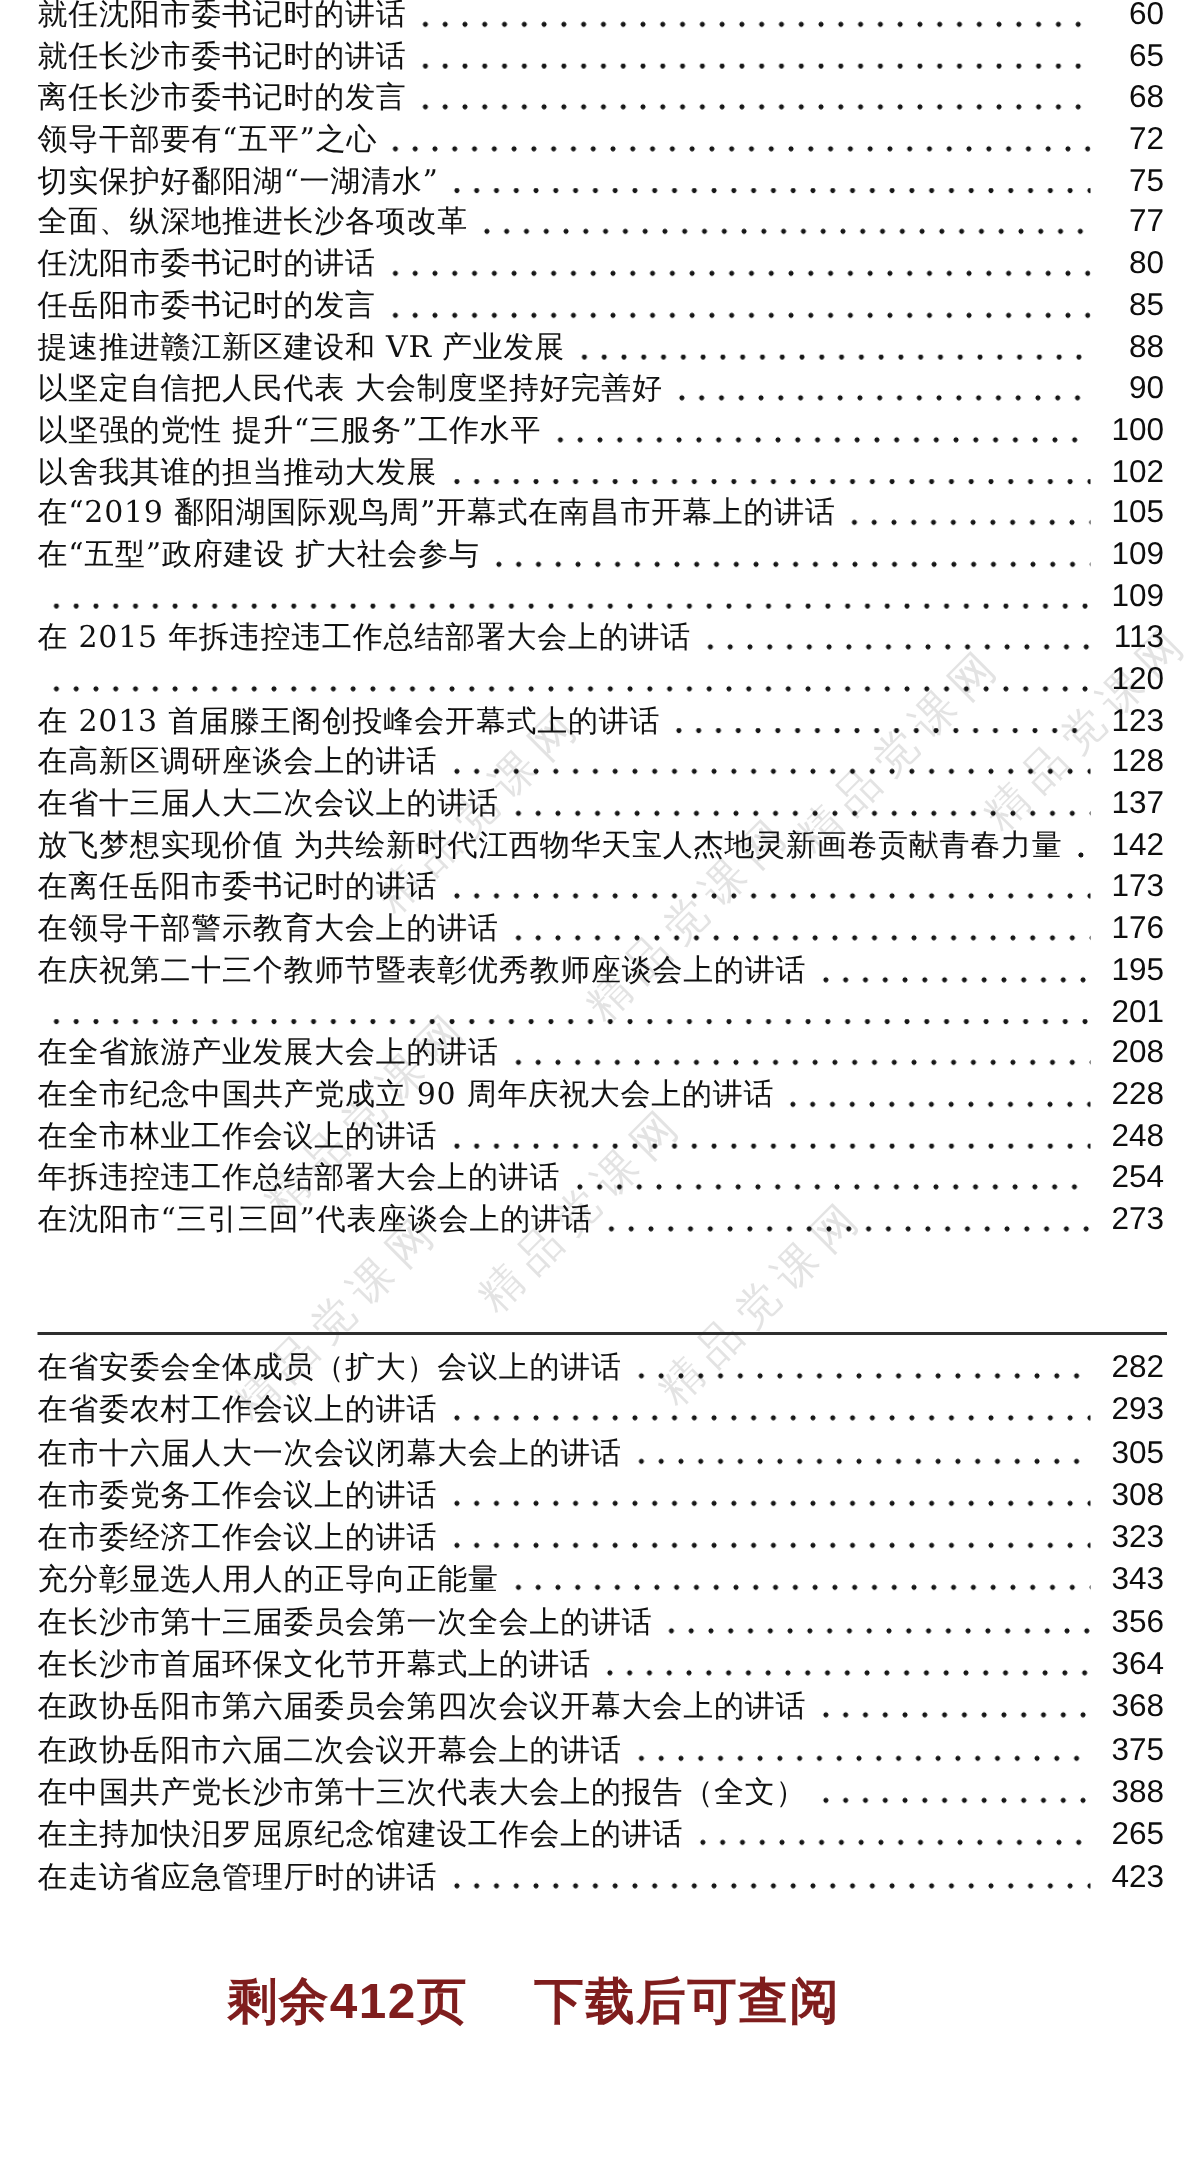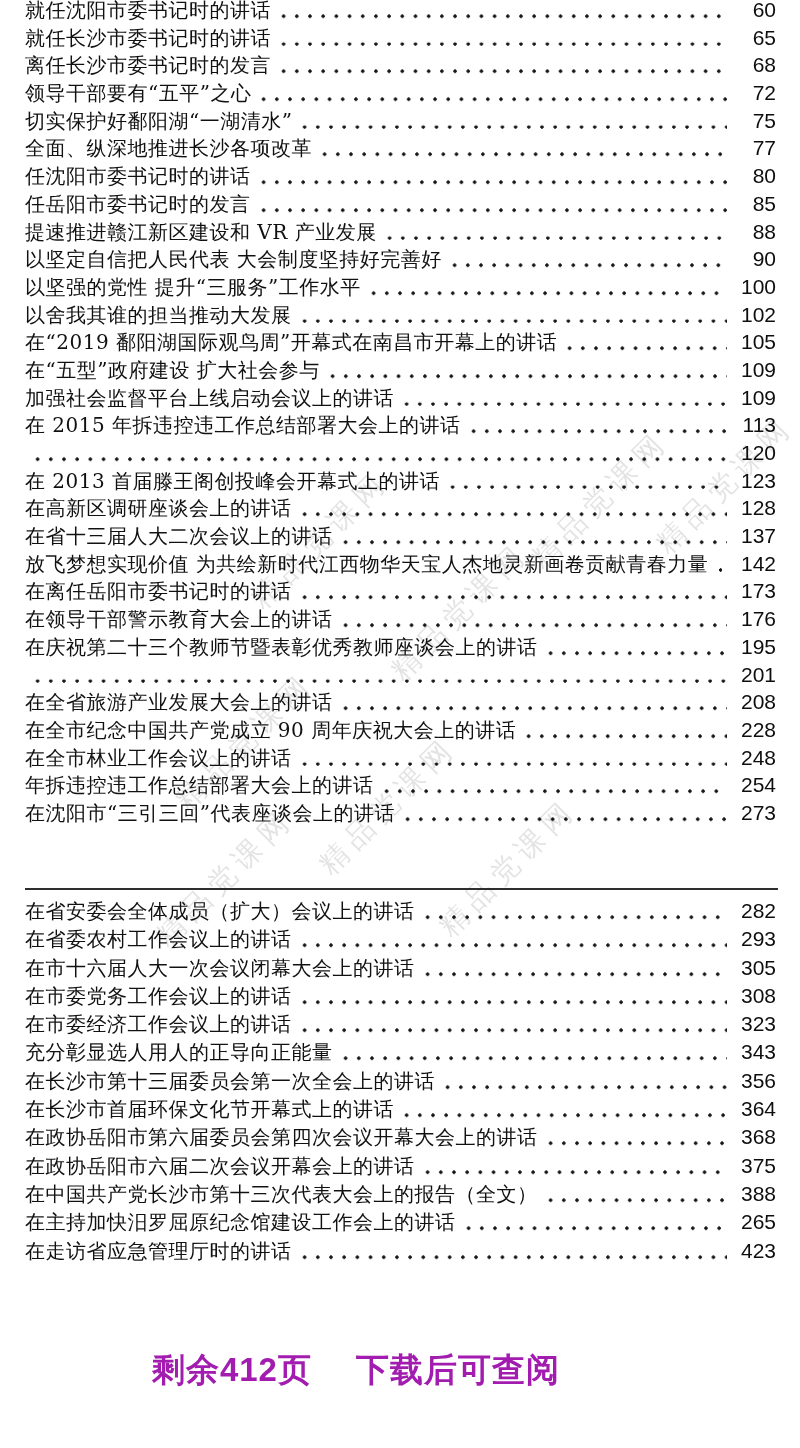--- a/index.html
+++ b/index.html
@@ -15,23 +15,23 @@
   .toc-section-2{top:897px;}
   .toc-row{display:flex;align-items:baseline;height:27.7px;line-height:27.7px;white-space:nowrap;}
   .toc-section-2 .toc-row{height:28.3px;line-height:28.3px;}
   .toc-title{font-size:20px;letter-spacing:0.5px;flex:0 0 auto;}
   .toc-leader{flex:1 1 auto;min-width:0;overflow:hidden;align-self:stretch;margin:0 7px 0 6px;
       background-image:radial-gradient(circle at 6.6px 20px,#161616 1.45px,rgba(0,0,0,0) 1.9px);
       background-size:13.2px 27.7px;background-repeat:repeat-x;}
   .toc-page{font-family:"Liberation Sans",sans-serif;font-size:21px;min-width:42px;
       text-align:right;flex:0 0 auto;color:#0e0e0e;}
   .divider{position:absolute;left:25px;right:22px;top:888px;border-top:2px solid #2e2e2e;height:0;}
-  .footer-note{position:absolute;top:1348px;left:0;width:712px;text-align:center;
+  .footer-note{position:absolute;top:1312px;left:0;width:712px;text-align:center;
       font-family:"Liberation Sans",sans-serif;font-weight:bold;font-size:33px;
-      color:#a21caf;letter-spacing:1px;}
+      color:#7f1d1d;letter-spacing:1px;}
 </style>
 </head>
 <body>
 
 <div class="page">
 
   <div class="watermark-layer">
     <span class="wm" style="left:320px;top:540px">精品党课网</span>
     <span class="wm" style="left:600px;top:500px">精品党课网</span>
     <span class="wm" style="left:725px;top:485px">精品党课网</span>
@@ -122,21 +122,20 @@
         <span class="toc-page">105</span>
       </div>
 
       <div class="toc-row">
         <span class="toc-title">在“五型”政府建设 扩大社会参与</span>
         <span class="toc-leader"></span>
         <span class="toc-page">109</span>
       </div>
 
       <div class="toc-row">
-        <span class="toc-title">加强社会监督平台上线启动会议上的讲话</span>
         <span class="toc-leader"></span>
         <span class="toc-page">109</span>
       </div>
 
       <div class="toc-row">
         <span class="toc-title">在 2015 年拆违控违工作总结部署大会上的讲话</span>
         <span class="toc-leader"></span>
         <span class="toc-page">113</span>
       </div>
 

